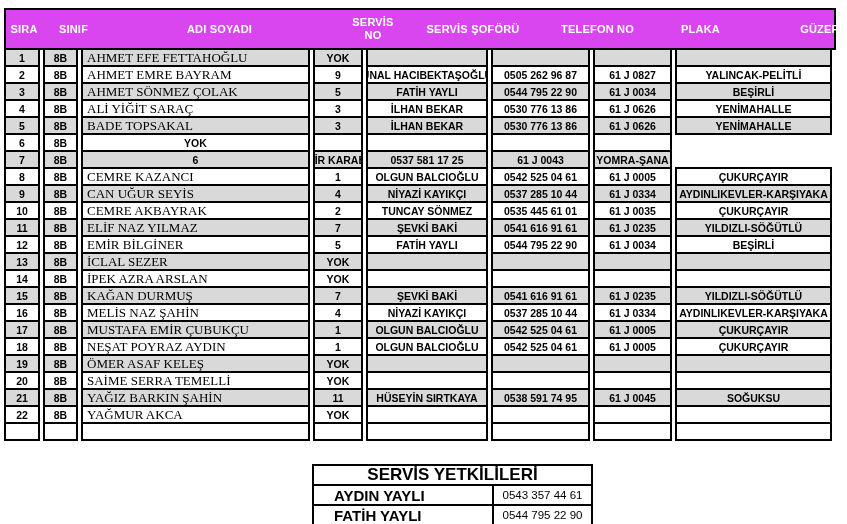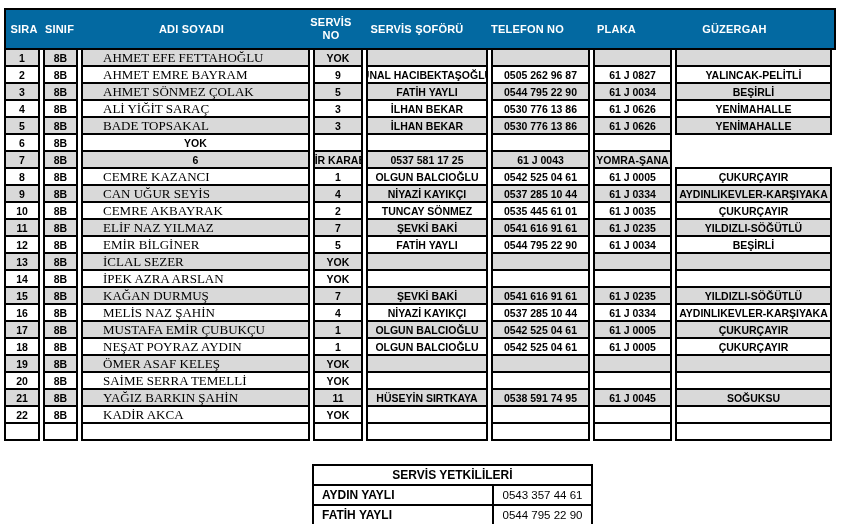--- a/index.html
+++ b/index.html
@@ -12,22 +12,22 @@
     background: #ffffff;
     overflow: hidden;
   }
 
   
   .stable { position: absolute; left: 4px; top: 8px; width: 832px; }
 
   .thead {
     display: grid;
     grid-template-columns: 36px 35px 229px 50px 122px 99px 79px 157px;
-    column-gap: 0;
-    background: #0369a1;
+    column-gap: 14px;
+    background: #d946ef;
     border: 2px solid #000000;
     height: 42px;
     box-sizing: border-box;
     align-items: center;
   }
   .th {
     color: #ffffff;
     font-weight: bold;
     font-size: 11px;
     line-height: 1.15;
@@ -49,21 +49,21 @@
     align-items: center;
     justify-content: center;
     background: var(--rowbg, #ffffff);
     font-weight: bold;
     font-size: 10.5px;
     white-space: nowrap;
     overflow: hidden;
   }
   .cell.name-cell {
     justify-content: flex-start;
-    padding-left: 20px;
+    padding-left: 4px;
     font-family: "Liberation Serif", serif;
     font-weight: normal;
     font-size: 13px;
   }
 
   
   .footer-box {
     position: absolute;
     left: 312px;
     top: 464px;
@@ -71,33 +71,33 @@
     border: 2px solid #000000;
     box-sizing: border-box;
     background: #ffffff;
   }
   .fb-title {
     height: 18px;
     display: flex;
     align-items: center;
     justify-content: center;
     font-weight: bold;
-    font-size: 12px;
+    font-size: 17px;
     border-bottom: 2px solid #000000;
   }
   .fb-row {
     display: grid;
     grid-template-columns: 180px 97px;
     height: 18px;
   }
   .fb-row + .fb-row { border-top: 2px solid #000000; }
   .fb-name {
     display: flex; align-items: center;
-    padding-left: 8px;
-    font-weight: bold; font-size: 12px;
+    padding-left: 20px;
+    font-weight: bold; font-size: 15px;
     border-right: 2px solid #000000;
   }
   .fb-phone {
     display: flex; align-items: center; justify-content: center;
     font-weight: normal; font-size: 11.5px;
   }
 </style>
 </head>
 <body>
 
@@ -321,21 +321,21 @@
         <div class="cell name-cell">YAĞIZ BARKIN ŞAHİN</div>
         <div class="cell">11</div>
         <div class="cell">HÜSEYİN SIRTKAYA</div>
         <div class="cell">0538 591 74 95</div>
         <div class="cell">61 J 0045</div>
         <div class="cell">SOĞUKSU</div>
       </div>
         <div class="trow" style="--rowbg: #ffffff;">
         <div class="cell">22</div>
         <div class="cell">8B</div>
-        <div class="cell name-cell">KADİR AKCA</div>
+        <div class="cell name-cell">YAĞMUR AKCA</div>
         <div class="cell">YOK</div>
         <div class="cell"></div>
         <div class="cell"></div>
         <div class="cell"></div>
         <div class="cell"></div>
       </div>
         <div class="trow" style="--rowbg: #ffffff;">
         <div class="cell"></div>
         <div class="cell"></div>
         <div class="cell name-cell"></div>

